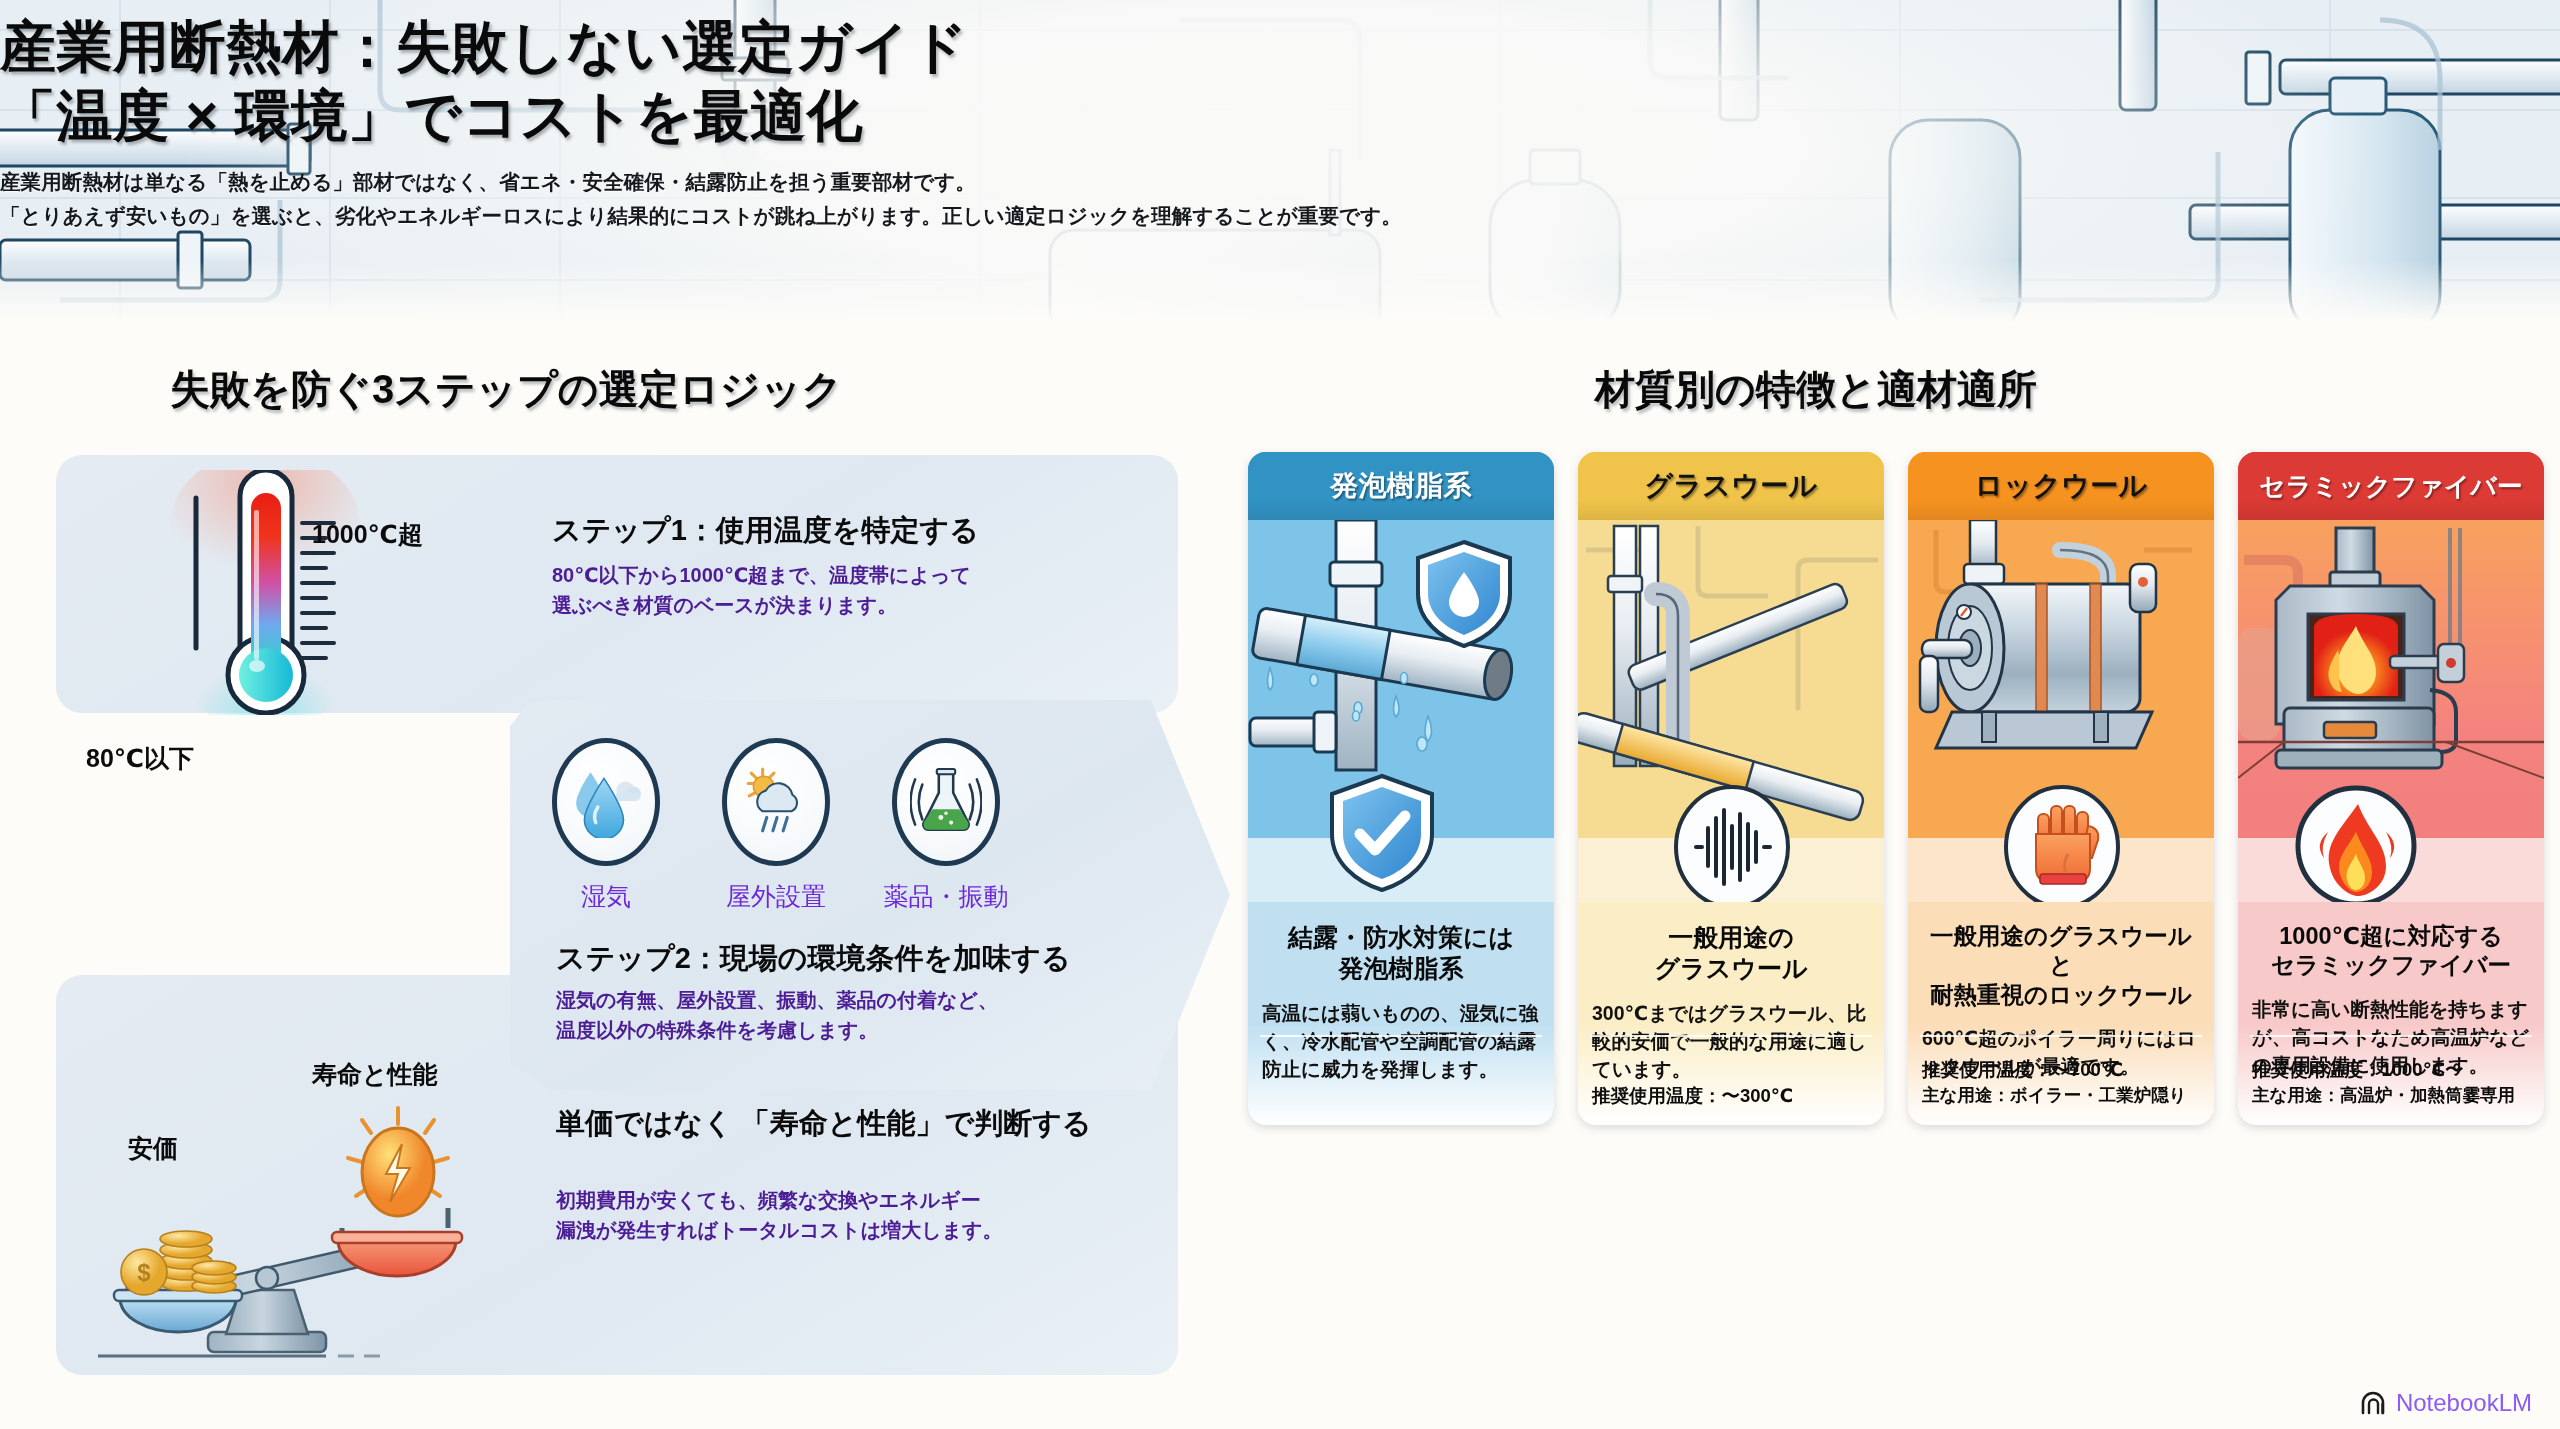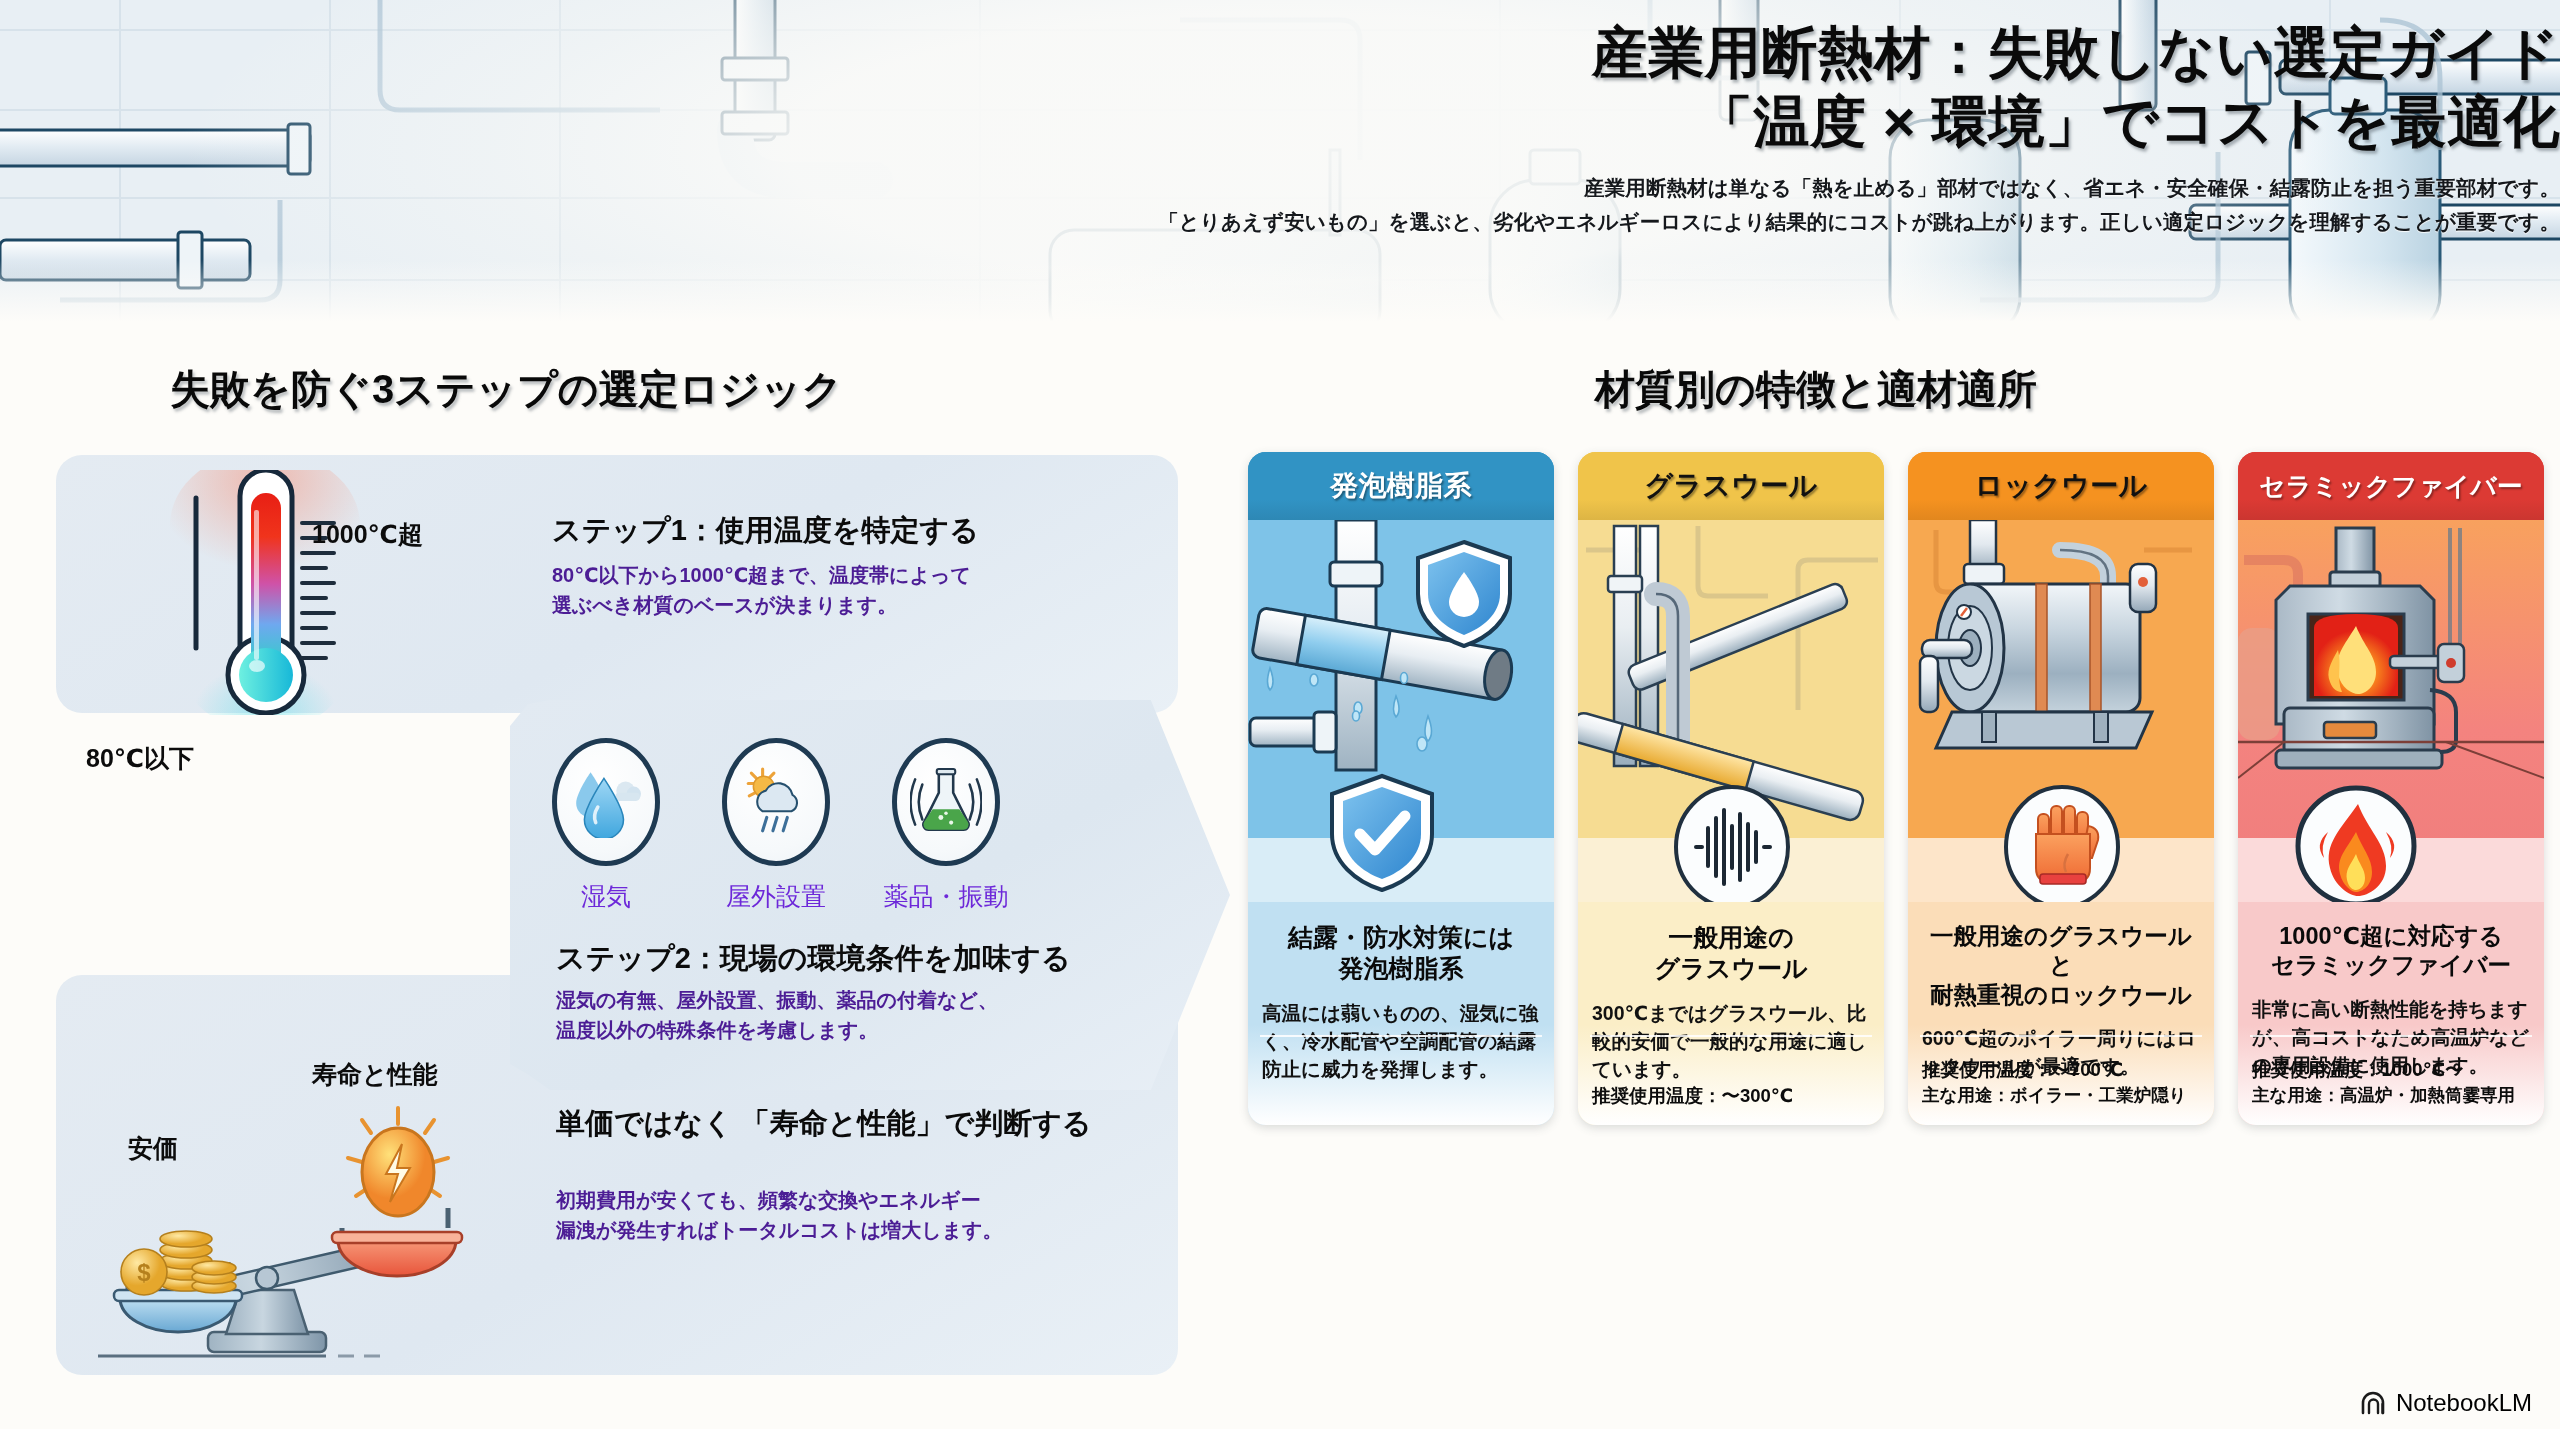--- a/index.html
+++ b/index.html
@@ -22,21 +22,21 @@
   #header-fade {
     position: absolute; left: 0; top: 0; width: 2560px; height: 330px;
     background: radial-gradient(ellipse 1100px 300px at 50% 45%,
         rgba(250,250,248,0.96) 0%, rgba(250,250,248,0.90) 45%,
         rgba(247,248,246,0.45) 72%, rgba(245,247,246,0.0) 100%);
   }
   #header-bottomfade {
     position: absolute; left:0; bottom:0; width:2560px; height:70px;
     background: linear-gradient(to bottom, rgba(253,252,249,0), #fdfcf9 88%);
   }
-  #header-text { position: relative; z-index: 5; text-align: right; padding-top: 18px; }
+  #header-text { position: relative; z-index: 5; text-align: left; padding-top: 12px; }
   .title-line {
     font-size: 56px; font-weight: 700; color: #0a0a0a;
     letter-spacing: 0.5px; line-height: 1.24;
     text-shadow: 2px 3px 3px rgba(80,90,100,0.45);
   }
   .sub-line {
     font-size: 20.5px; color: #15181c; line-height: 1.65; font-weight: 600;
     letter-spacing: 0.1px;
     text-shadow: 0px 1px 1px rgba(255,255,255,0.9);
   }
@@ -158,21 +158,21 @@
     position: absolute; left: 14px; right: 10px; bottom: 16px;
     font-size: 18.5px; font-weight: 700; color: #0c0c0c; line-height: 1.48;
   }
   .card-meta div { white-space: nowrap; }
   .card-meta .m2 { font-size: 17.5px; }
 
   
   #wm {
     position: absolute; right: 28px; bottom: 12px;
     display: flex; align-items: center; gap: 9px;
-    font-size: 24px; color: #000000; font-weight: 500;
+    font-size: 24px; color: #8b5cf6; font-weight: 500;
   }
 </style>
 </head>
 <body>
 
 <div id="header">
   <svg id="header-pipes" viewBox="0 0 2560 330" preserveAspectRatio="none">
     <defs>
       <linearGradient id="pg" x1="0" y1="0" x2="0" y2="1">
         <stop offset="0%" stop-color="#ffffff"></stop>

